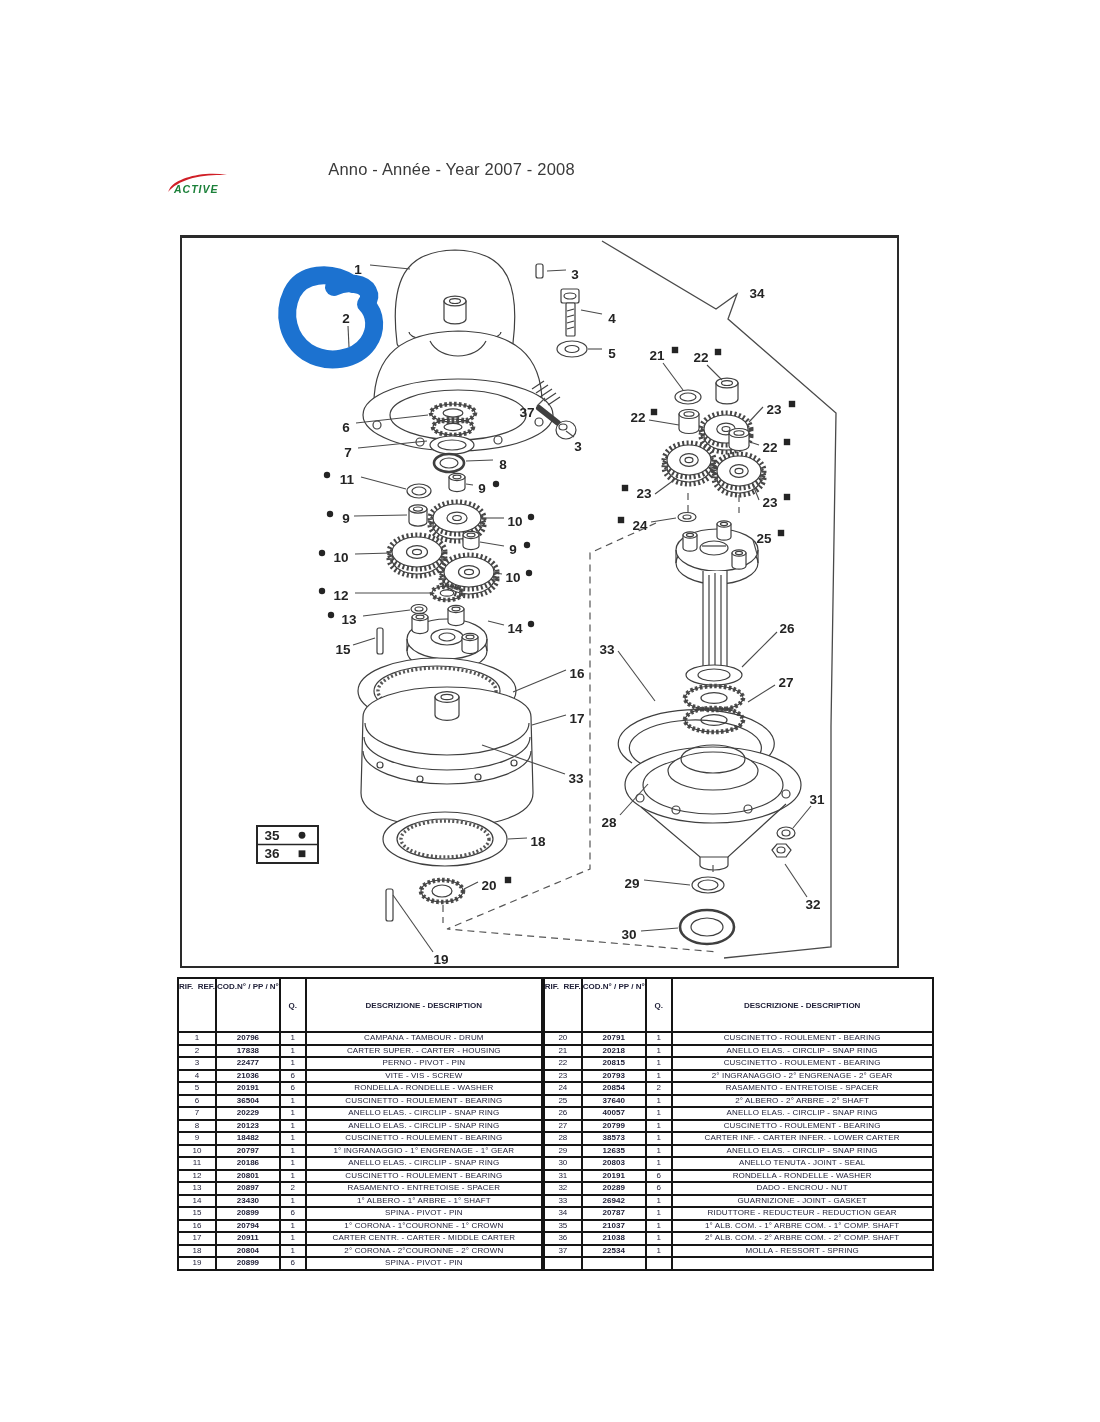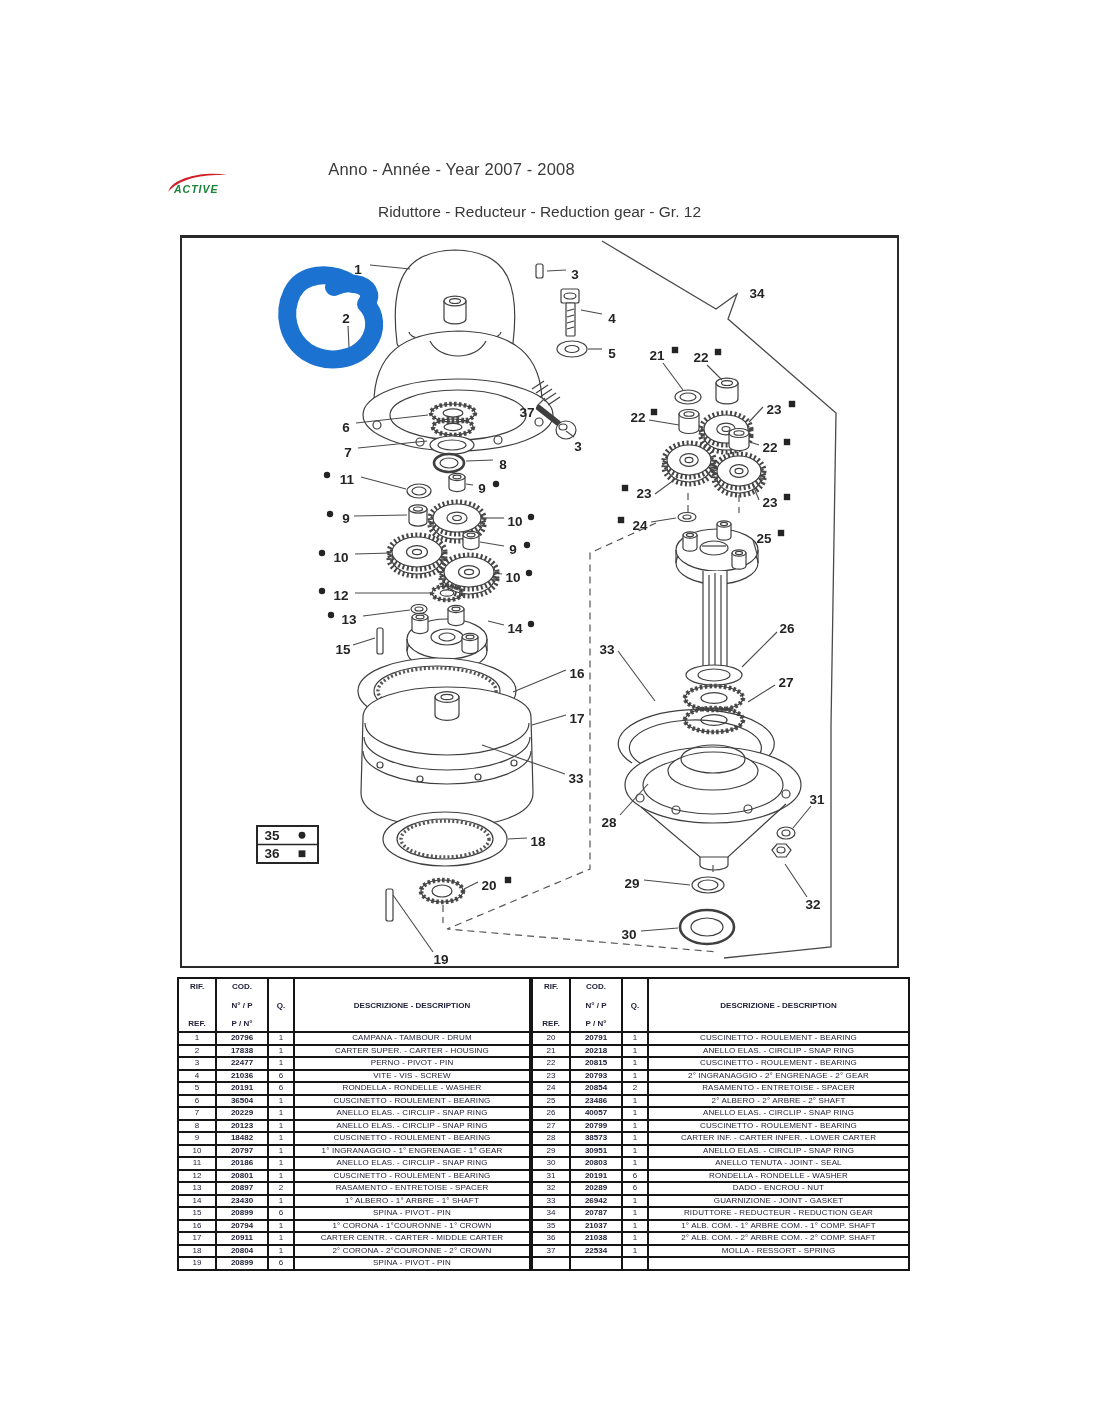--- a/index.html
+++ b/index.html
@@ -25,36 +25,35 @@
   .bound{stroke:#4a4a4a;stroke-width:1.3;fill:none;}
   .mark{fill:#242424;}
 
   
   #tablewrap{position:absolute;left:177px;top:977px;display:flex;}
   table.parts{border-collapse:collapse;table-layout:fixed;}
   table.parts th,table.parts td{border:2px solid #151515;padding:0;overflow:hidden;white-space:nowrap;}
   table.parts th{height:52px;font-size:8px;color:#22223a;vertical-align:middle;}
   table.parts td{height:10.5px;font-size:8px;line-height:10px;text-align:center;color:#22223a;}
   td.code{font-weight:bold;border-radius:6px;}
-  th .hstack{display:flex;flex-direction:column;justify-content:space-between;height:46px;padding:2px 0;}
+  th .hstack{display:flex;flex-direction:row;justify-content:space-between;height:46px;padding:2px 0;}
   th .hmid{display:flex;align-items:center;justify-content:center;height:100%;}
   .desc{letter-spacing:.15px;margin-left:36px;}
 </style>
 </head>
 <body>
 
 <div class="page">
 
   <svg id="logo" width="66" height="28" viewBox="0 0 66 28">
     <path d="M3 21 C14 8 36 3 62 4 C38 0 12 7 5 17 Z" fill="#d01f27"></path>
     <text x="9" y="22" font-family="Liberation Sans, sans-serif" font-size="10.5" font-weight="bold" font-style="italic" fill="#1b8039" letter-spacing="1">ACTIVE</text>
   </svg>
 
   <div id="yearline">Anno - Année - Year 2007 - 2008</div>
-  <div id="doctitle">Riduttore - Reducteur - Reduction gear  - Gr. 12</div>
 
   <div id="frame">
     <svg id="diag" width="715" height="729" viewBox="182 237 715 729">
       <g id="gparts">
           <path d="M397 342 C388 268 414 250 455 249 C496 250 522 268 513 342" class="ln"></path>
           <path d="M397 342 A58 14 0 0 0 513 342" class="ln"></path>
           <path d="M409 331 A46 11 0 0 0 501 331" class="ln"></path>
           <path d="M444 300 L444 318 A11 4.95 0 0 0 466 318 L466 300 Z" class="wh"></path>
           <ellipse cx="455" cy="300" rx="11" ry="4.95" class="wh"></ellipse>
           <ellipse cx="455" cy="300" rx="5.5" ry="2.475" class="ln"></ellipse>
@@ -679,21 +678,21 @@
             <td class="desc">2° INGRANAGGIO - 2° ENGRENAGE - 2° GEAR</td>
           </tr>
           <tr>
             <td>24</td>
             <td class="code">20854</td>
             <td>2</td>
             <td class="desc">RASAMENTO - ENTRETOISE - SPACER</td>
           </tr>
           <tr>
             <td>25</td>
-            <td class="code">23486</td>
+            <td class="code">37640</td>
             <td>1</td>
             <td class="desc">2° ALBERO - 2° ARBRE - 2° SHAFT</td>
           </tr>
           <tr>
             <td>26</td>
             <td class="code">40057</td>
             <td>1</td>
             <td class="desc">ANELLO ELAS. - CIRCLIP - SNAP RING</td>
           </tr>
           <tr>
@@ -703,21 +702,21 @@
             <td class="desc">CUSCINETTO - ROULEMENT - BEARING</td>
           </tr>
           <tr>
             <td>28</td>
             <td class="code">38573</td>
             <td>1</td>
             <td class="desc">CARTER INF. - CARTER INFER. - LOWER CARTER</td>
           </tr>
           <tr>
             <td>29</td>
-            <td class="code">30951</td>
+            <td class="code">12635</td>
             <td>1</td>
             <td class="desc">ANELLO ELAS. - CIRCLIP - SNAP RING</td>
           </tr>
           <tr>
             <td>30</td>
             <td class="code">20803</td>
             <td>1</td>
             <td class="desc">ANELLO TENUTA - JOINT - SEAL</td>
           </tr>
           <tr>

